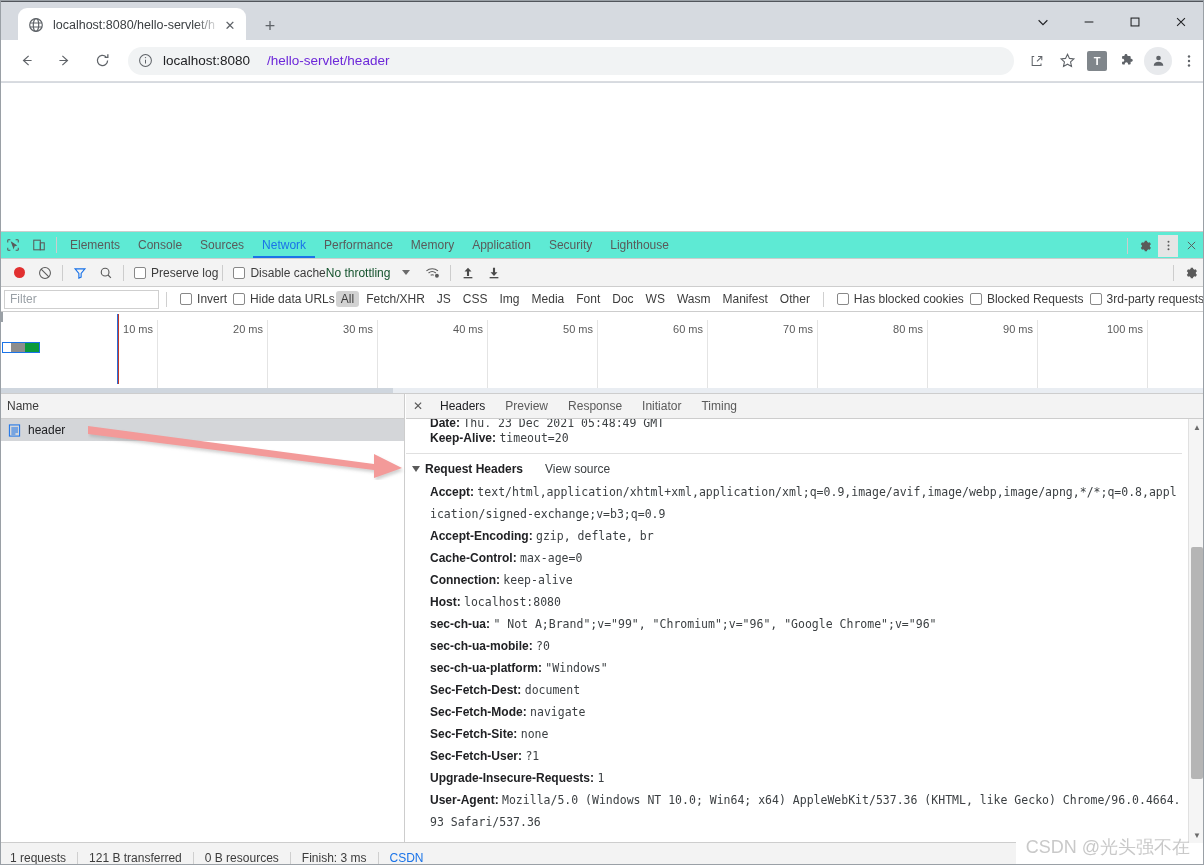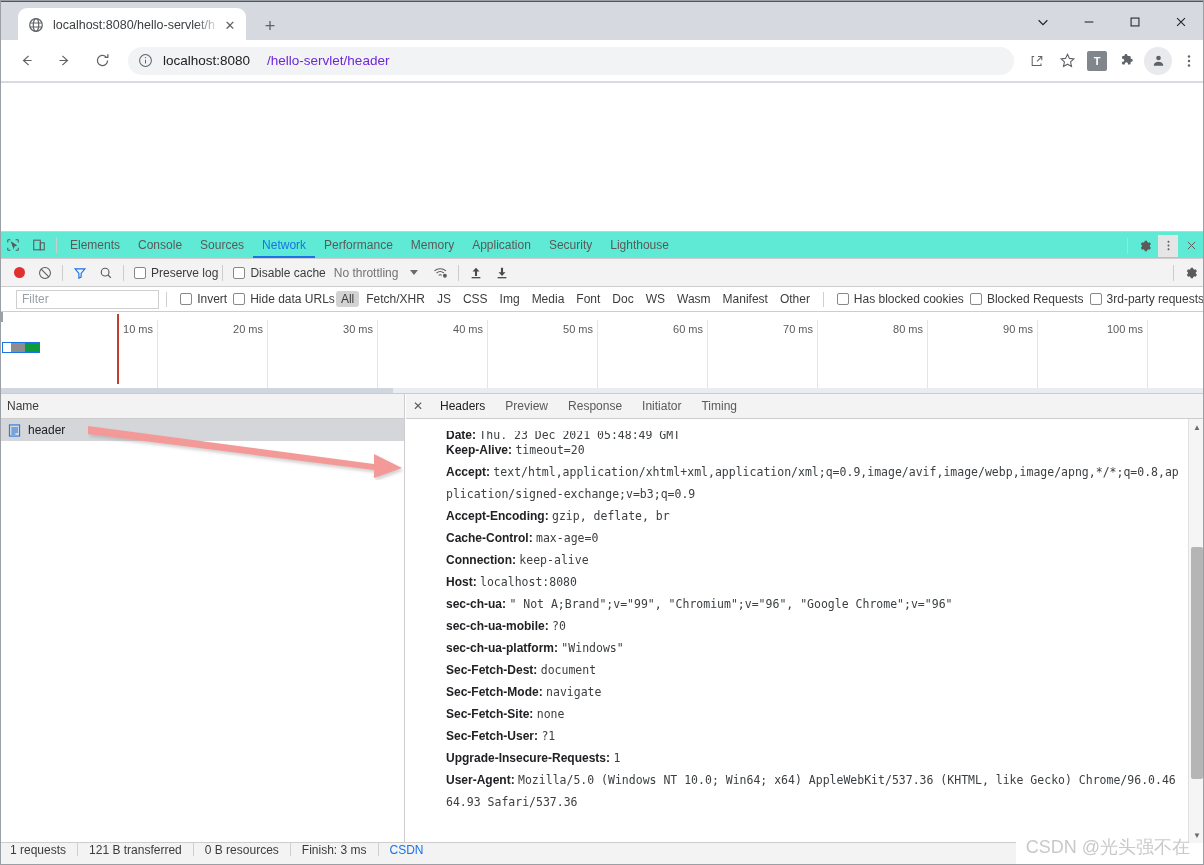--- a/index.html
+++ b/index.html
@@ -171,41 +171,41 @@
     display: inline-flex; align-items: center;
     font-size: 12px; color: #3c3c3c; margin-left: 6px;
     white-space: nowrap;
   }
   .chk .box {
     width: 12px; height: 12px;
     border: 1px solid #888; border-radius: 2px;
     background: #fff; margin-right: 5px; flex: 0 0 auto;
   }
   .throttle {
-    font-size: 12px; color: #737373; margin-left: 8px; white-space: nowrap;
+    font-size: 12px; color: #14532d; white-space: nowrap;
   }
   .caret-dn {
     width: 0; height: 0;
     border-left: 4px solid transparent; border-right: 4px solid transparent;
     border-top: 5px solid #6b6b6b; margin: 0 10px 0 12px;
   }
   .net-toolbar-right {
     position: absolute; right: 0; top: 0; height: 28px;
     display: flex; align-items: center;
   }
 
   .filterbar {
     position: relative;
     height: 25px;
     background: #fff;
     border-bottom: 1px solid #cdcdcd;
     display: flex; align-items: center;
   }
   .filter-input {
-    width: 165px; height: 19px; margin-left: 16px;
+    width: 165px; height: 19px; margin-left: 4px;
     border: 1px solid #cfcfcf; background: #fff;
     font-size: 12px; color: #9aa0a6;
     display: flex; align-items: center; padding-left: 5px;
   }
   .fsep { width: 1px; height: 15px; background: #d0d0d0; margin: 0 7px; }
   .rtype {
     font-size: 12px; color: #3c3c3c; padding: 1px 5px;
     margin: 0 1px; border-radius: 3px; white-space: nowrap;
   }
   .rtype.sel { background: #d2d2d2; }
@@ -291,21 +291,21 @@
     padding: 0 10px; height: 24px; display: flex; align-items: center;
     font-size: 12px; color: #5a5a5a; white-space: nowrap;
   }
   .rp-tab.active { color: #202124; font-weight: 400; }
 
   .hdr-body {
     position: absolute; left: 0; top: 25px; right: 0; bottom: 0;
     overflow: hidden;
     background: #fff;
   }
-  .hdr-scroll { position: relative; padding: 0 22px 0 16px; margin-top: 12px; }
+  .hdr-scroll { position: relative; padding: 0 22px 0 0; }
   .hdr-line {
     font-size: 12px;
     line-height: 22px;
     padding-left: 24px;
     color: #202124;
     white-space: nowrap;
   }
   .hdr-line.clipped {
     height: 8px; line-height: 9px; overflow: hidden; color: #3c4043;
   }
@@ -345,21 +345,21 @@
   .vscroll .thumb {
     position: absolute; left: 2px; top: 128px; width: 12px; height: 232px;
     background: #b5b5b5; border-radius: 2px;
   }
 
   
   .statusbar {
     position: absolute; left: 0; bottom: 0; width: 1016px; height: 23px;
     background: #f3f3f3;
     border-top: 1px solid #cdcdcd;
-    display: flex; align-items: flex-start;
+    display: flex; align-items: flex-end;
     font-size: 12px; color: #3c3c3c;
     padding-left: 10px;
     overflow: hidden;
   }
   .sb-item { white-space: nowrap; }
   .sb-sep { width: 1px; height: 13px; background: #cfcfcf; margin: 0 11px; }
   .sb-link { color: #1a73e8; white-space: nowrap; }
 
   
   .arrow-anno {
@@ -718,20 +718,25 @@
             <div class="hdr-line clipped">
               <span class="hdr-name">Date:</span>
               <span class="hdr-val">Thu, 23 Dec 2021 05:48:49 GMT</span>
             </div>
 
             <div class="hdr-line">
               <span class="hdr-name">Keep-Alive:</span>
               <span class="hdr-val">timeout=20</span>
             </div>
 
+            <div class="sec-title">
+              <span class="sec-arrow"></span>
+              <span>Request Headers</span>
+              <span class="viewsrc">View source</span>
+            </div>
 
             <div class="hdr-wrap">
               <span class="hdr-name">Accept:</span>
               <span class="hdr-val">text/html,application/xhtml+xml,application/xml;q=0.9,image/avif,image/webp,image/apng,*/*;q=0.8,application/signed-exchange;v=b3;q=0.9</span>
             </div>
             <div class="hdr-line">
               <span class="hdr-name">Accept-Encoding:</span>
               <span class="hdr-val">gzip, deflate, br</span>
             </div>
             <div class="hdr-line">

